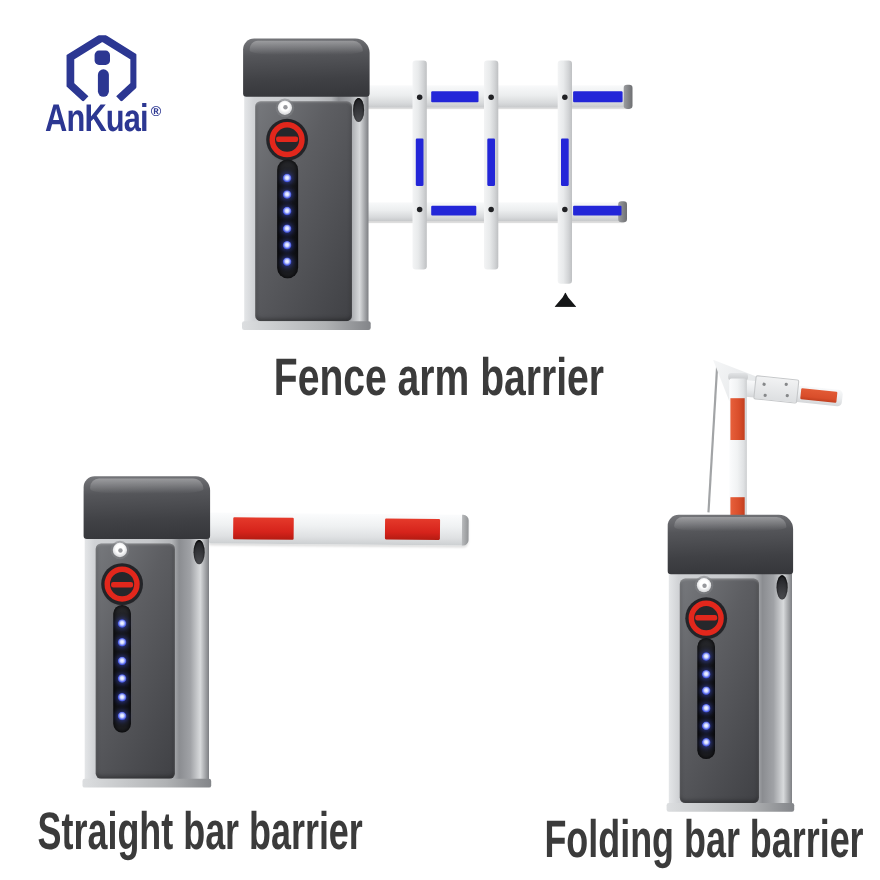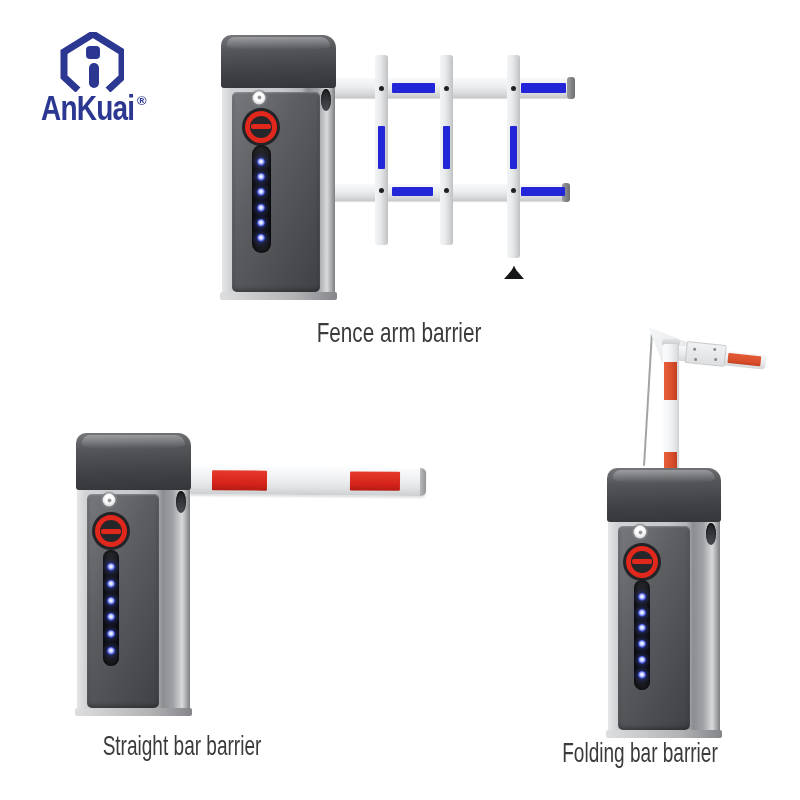--- a/index.html
+++ b/index.html
@@ -103,21 +103,21 @@
   .fold .hred{position:absolute;left:56px;top:2px;width:33px;height:10px;border-radius:1px;
     background:linear-gradient(180deg,#e25a35,var(--folding-arm-red,#d94e2b) 70%,#c23f1f 100%);}
   .fold .plate{position:absolute;left:42px;top:16px;width:40px;height:22px;border-radius:2px;
     transform:rotate(6deg);transform-origin:left top;border:1px solid #c6c8ca;box-sizing:border-box;
     background:linear-gradient(180deg,#f1f2f3,#dddfe1);}
   .fold .screw{position:absolute;width:3px;height:3px;border-radius:50%;background:#86888a;}
   .fold .s1{left:6px;top:5px;} .fold .s2{left:26px;top:3px;} .fold .s3{left:8px;top:15px;} .fold .s4{left:28px;top:13px;}
 
   
   .caption{position:absolute;transform:translateX(-50%);white-space:nowrap;
-    color:var(--caption-text,#3b3b3b);font-weight:400;font-size:28px;line-height:1.1;}
+    color:var(--caption-text,#3b3b3b);font-weight:700;font-size:48px;line-height:1.1;}
   .caption span{display:inline-block;}
   .caption-fence{left:399px;top:318px;}   .caption-fence span{transform:scaleX(.74);}
   .caption-straight{left:182px;top:731px;} .caption-straight span{transform:scaleX(.68);}
   .caption-folding{left:640px;top:738px;}  .caption-folding span{transform:scaleX(.68);}
 </style>
 </head>
 <body>
 
 <div class="canvas">
 

